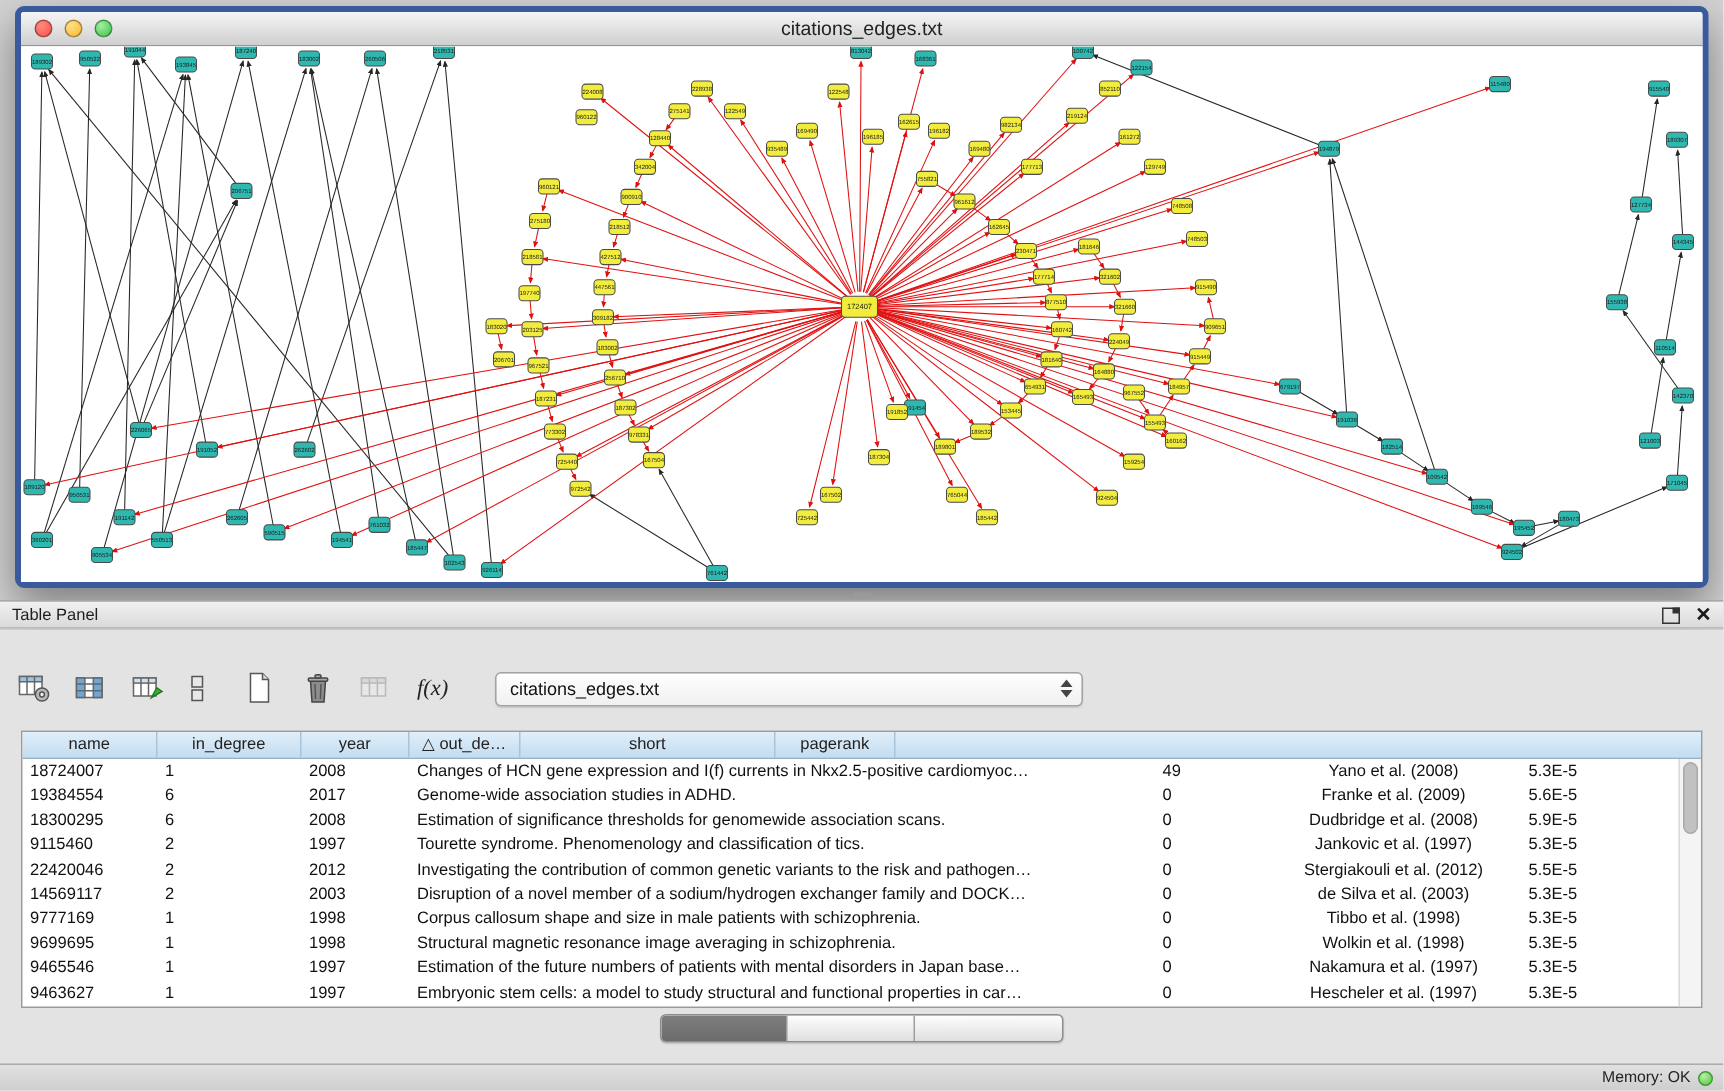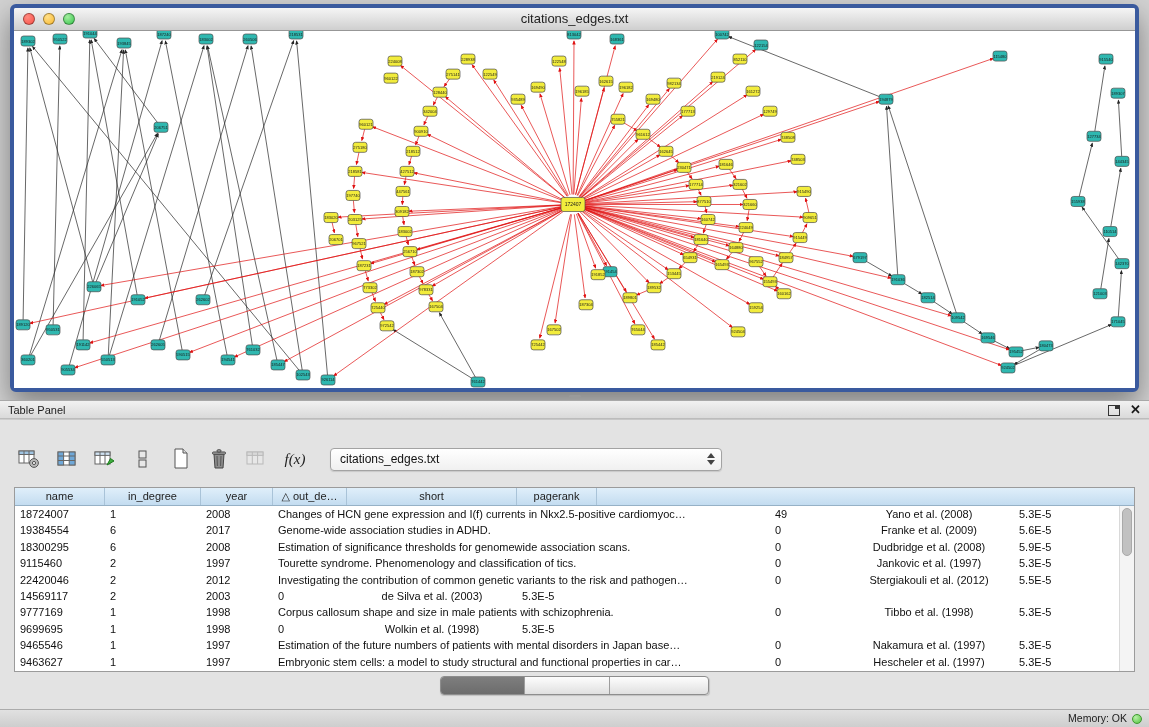--- a/index.html
+++ b/index.html
@@ -52,21 +52,21 @@
   #table-panel-header .ph-title { position:absolute; left:8px; top:0; font-size:11px; line-height:18px; color:#1d1d1d; }
   .ph-icons { position:absolute; right:8px; top:2px; display:flex; gap:10px; align-items:center; }
   .float-ic { width:12px; height:11px; border:1.5px solid #333; position:relative; }
   .float-ic::after { content:""; position:absolute; right:-1px; top:-1px; width:5px; height:4px; background:#333; }
   .close-ic { font-size:13px; font-weight:bold; color:#1a1a1a; line-height:14px; cursor:default; }
 
   
   #panel-body { position:absolute; left:0; top:420px; width:1149px; height:289px; background:#e3e3e3; }
 
   #toolbar { position:absolute; left:12px; top:22px; height:34px; display:flex; align-items:center; gap:4px; }
-  .tb-btn { width:34px; height:32px; display:flex; align-items:center; justify-content:center; border-radius:4px; }
+  .tb-btn { width:34px; height:32px; display:flex; align-items:center; border-radius:4px; }
   .tb-btn svg { display:block; }
   .fx { font-family:"Liberation Serif", serif; font-style:italic; font-size:15px; color:#222; }
 
   #net-combo {
     position:relative; margin-left:14px; width:392px; height:23px;
     background:linear-gradient(#ffffff,#f0f0f0);
     border:1px solid #a3a3a3; border-radius:4px;
     display:flex; align-items:center; padding:0 20px 0 9px;
     font-size:12px; color:#111;
     box-shadow:0 1px 1px rgba(0,0,0,.12);
@@ -964,37 +964,39 @@
           <div class="td" style="width: 72px;">2012</div>
           <div class="td" style="width: 497px;">Investigating the contribution of common genetic variants to the risk and pathogen…</div>
           <div class="td" style="width: 74px;">0</div>
           <div class="td center" style="width: 170px;">Stergiakouli et al. (2012)</div>
           <div class="td" style="width: 80px;">5.5E-5</div>
         </div>
         <div class="tr">
           <div class="td" style="width: 90px;">14569117</div>
           <div class="td" style="width: 96px;">2</div>
           <div class="td" style="width: 72px;">2003</div>
+          <div class="td" style="width: 497px;">Disruption of a novel member of a sodium/hydrogen exchanger family and DOCK…</div>
           <div class="td" style="width: 74px;">0</div>
           <div class="td center" style="width: 170px;">de Silva et al. (2003)</div>
           <div class="td" style="width: 80px;">5.3E-5</div>
         </div>
         <div class="tr">
           <div class="td" style="width: 90px;">9777169</div>
           <div class="td" style="width: 96px;">1</div>
           <div class="td" style="width: 72px;">1998</div>
           <div class="td" style="width: 497px;">Corpus callosum shape and size in male patients with schizophrenia.</div>
           <div class="td" style="width: 74px;">0</div>
           <div class="td center" style="width: 170px;">Tibbo et al. (1998)</div>
           <div class="td" style="width: 80px;">5.3E-5</div>
         </div>
         <div class="tr">
           <div class="td" style="width: 90px;">9699695</div>
           <div class="td" style="width: 96px;">1</div>
           <div class="td" style="width: 72px;">1998</div>
+          <div class="td" style="width: 497px;">Structural magnetic resonance image averaging in schizophrenia.</div>
           <div class="td" style="width: 74px;">0</div>
           <div class="td center" style="width: 170px;">Wolkin et al. (1998)</div>
           <div class="td" style="width: 80px;">5.3E-5</div>
         </div>
         <div class="tr">
           <div class="td" style="width: 90px;">9465546</div>
           <div class="td" style="width: 96px;">1</div>
           <div class="td" style="width: 72px;">1997</div>
           <div class="td" style="width: 497px;">Estimation of the future numbers of patients with mental disorders in Japan base…</div>
           <div class="td" style="width: 74px;">0</div>

